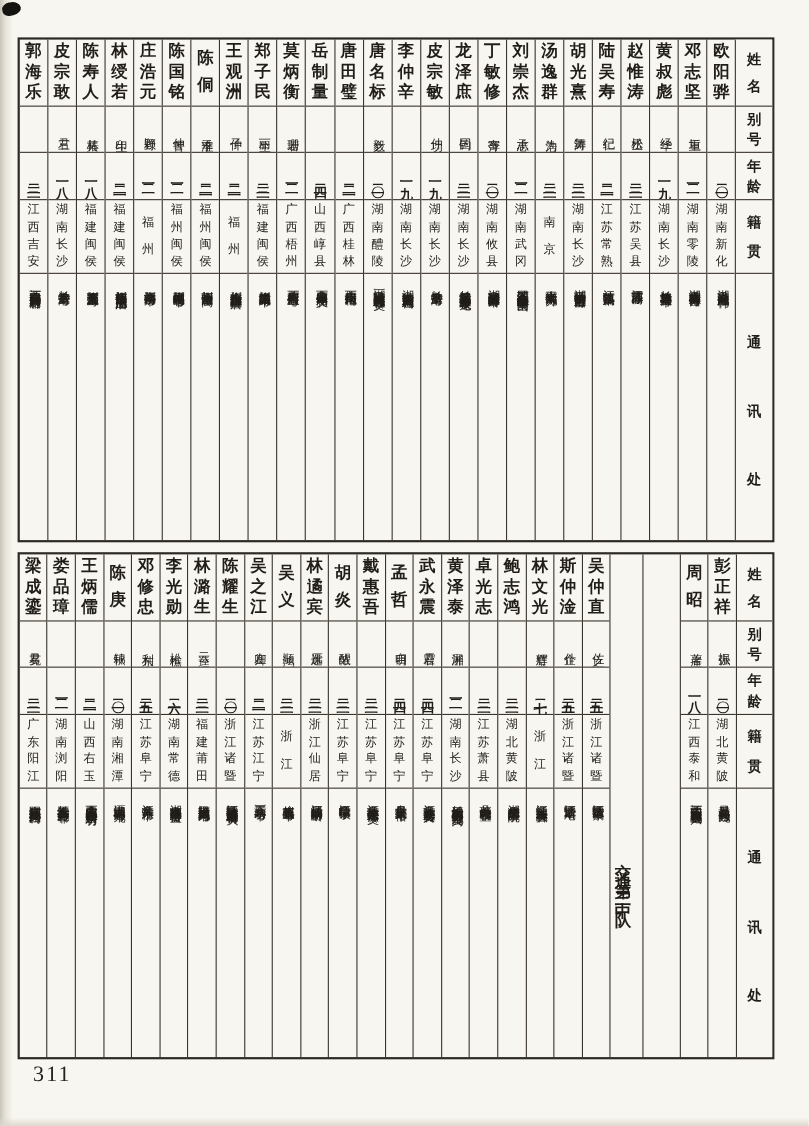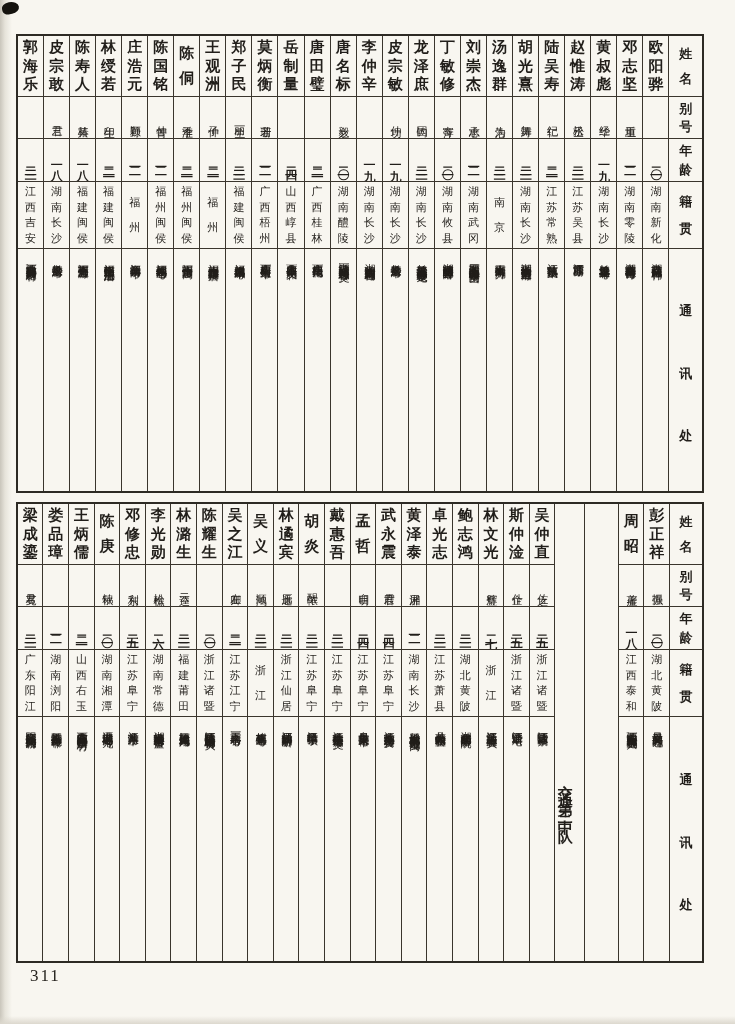--- a/index.html
+++ b/index.html
@@ -74,21 +74,21 @@
   .age-text{font-size:12px;font-weight:600;letter-spacing:2px;}
   .addr-text{font-size:11px;letter-spacing:0.5px;}
   .header-col .stack span{font-size:13px;font-weight:700;}
   .section-label{
     writing-mode:vertical-rl;text-orientation:upright;
     font-size:15px;font-weight:700;letter-spacing:9px;
     margin-top:132px;
   }
   .page-number{
     position:absolute;left:30px;top:966px;
-    font-size:17px;letter-spacing:2px;color:#26231e;
+    font-size:20px;letter-spacing:2px;color:#26231e;
   }
 </style>
 </head>
 <body>
 
 <div class="gutter-left"></div>
 <div class="edge-bottom"></div>
 <div class="ink-speck"></div>
 
 <div id="table-top" class="roster">

